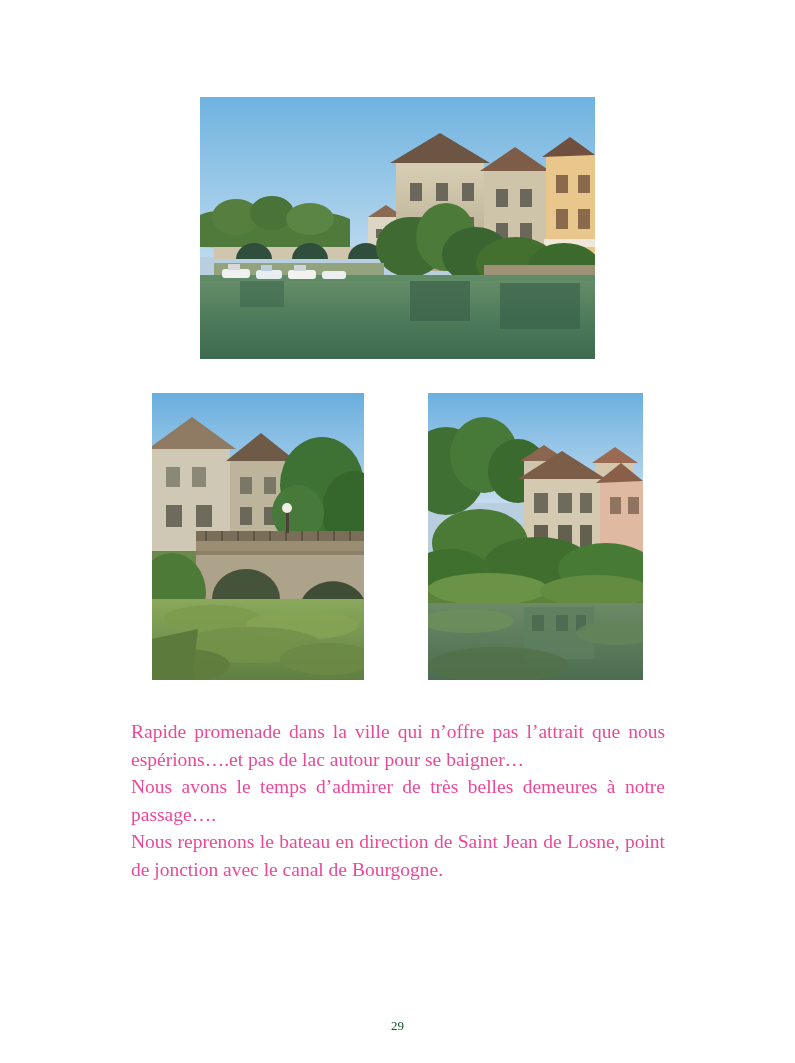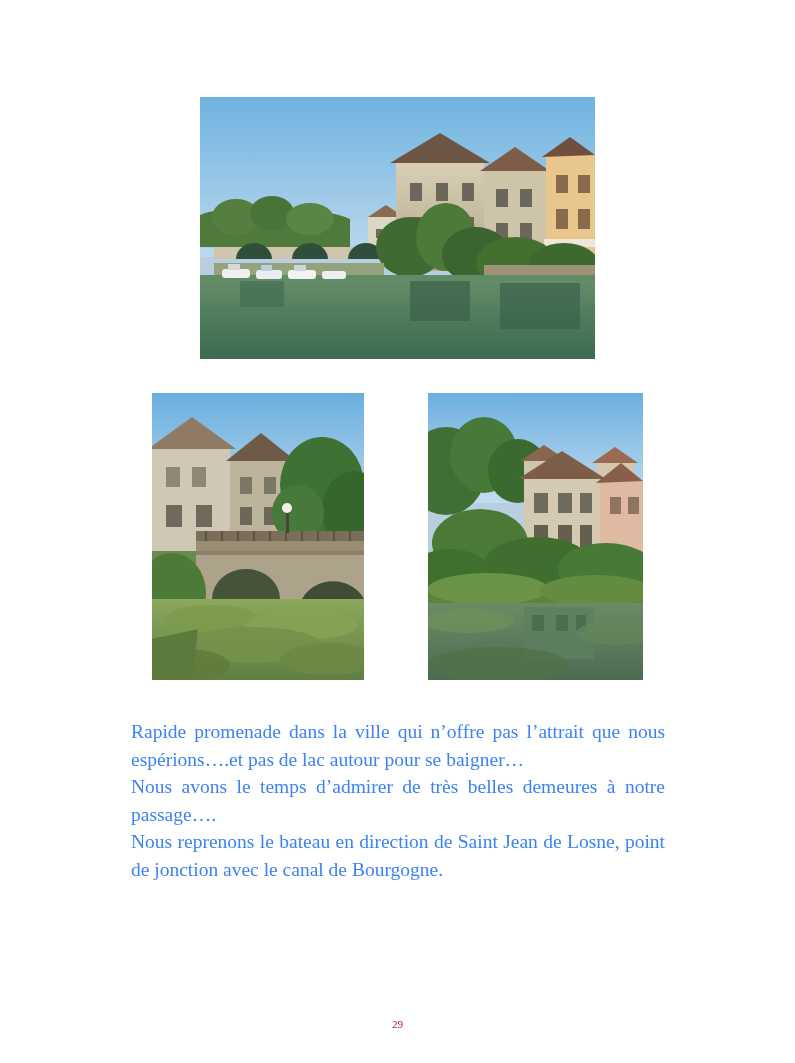--- a/index.html
+++ b/index.html
@@ -57,41 +57,41 @@
   }
 
   
   .text-block {
     position: absolute;
     left: 131px;
     top: 718px;
     width: 534px;
     font-size: 19.5px;
     line-height: 27.5px;
-    color: #3b82f6;
+    color: #ec4899;
   }
 
   .para {
     margin: 0;
     text-align: justify;
   }
 
   .para + .para {
     margin-top: 0px;
   }
 
   
   .page-number {
     position: absolute;
     left: 0;
     right: 0;
     top: 1018px;
     text-align: center;
-    font-size: 11px;
-    color: #b91c1c;
+    font-size: 13px;
+    color: #14532d;
   }
 </style>
 </head>
 <body>
 
 <div class="page">
 
   <div class="photo photo-top">
     <svg viewBox="0 0 395 262" preserveAspectRatio="none">
       <defs>

